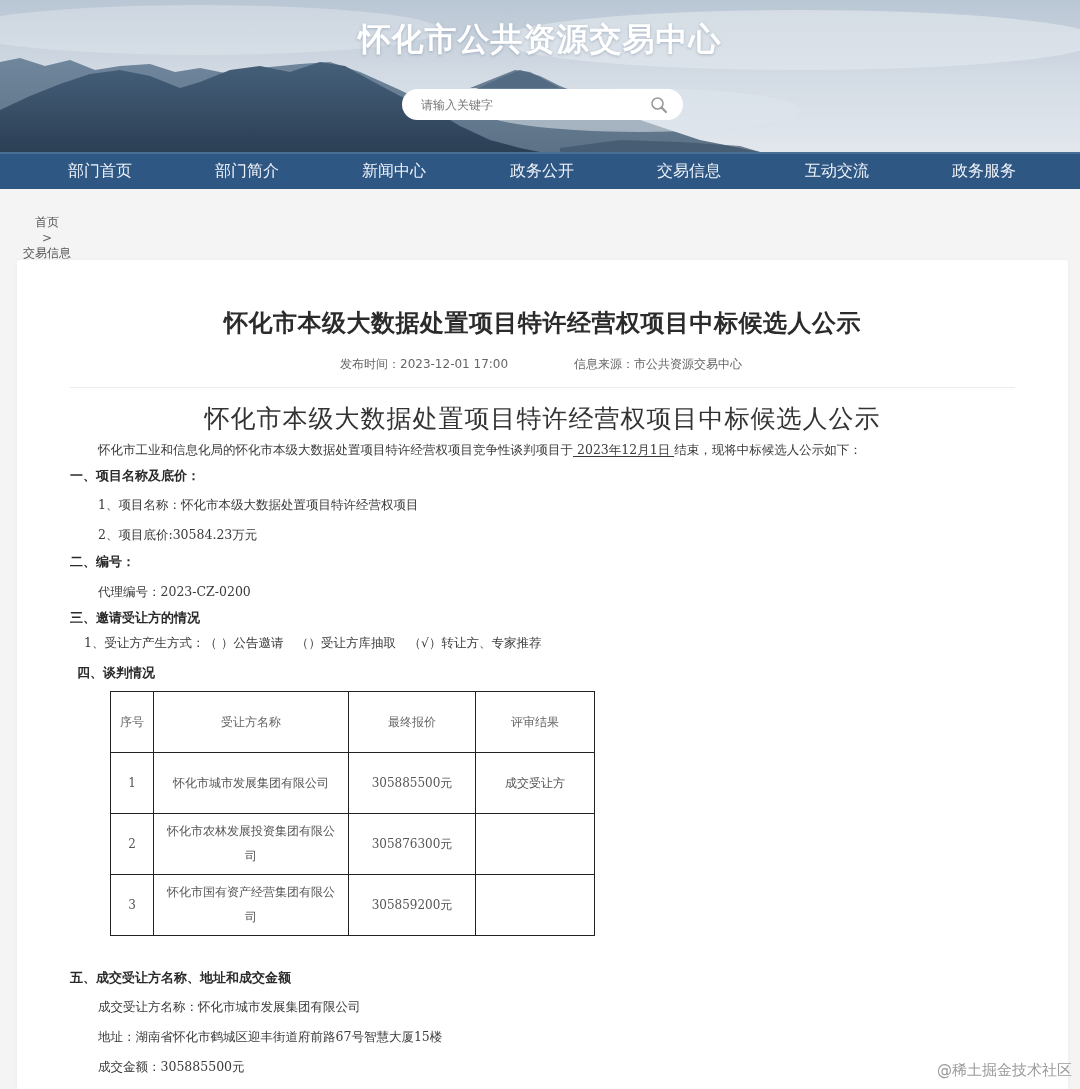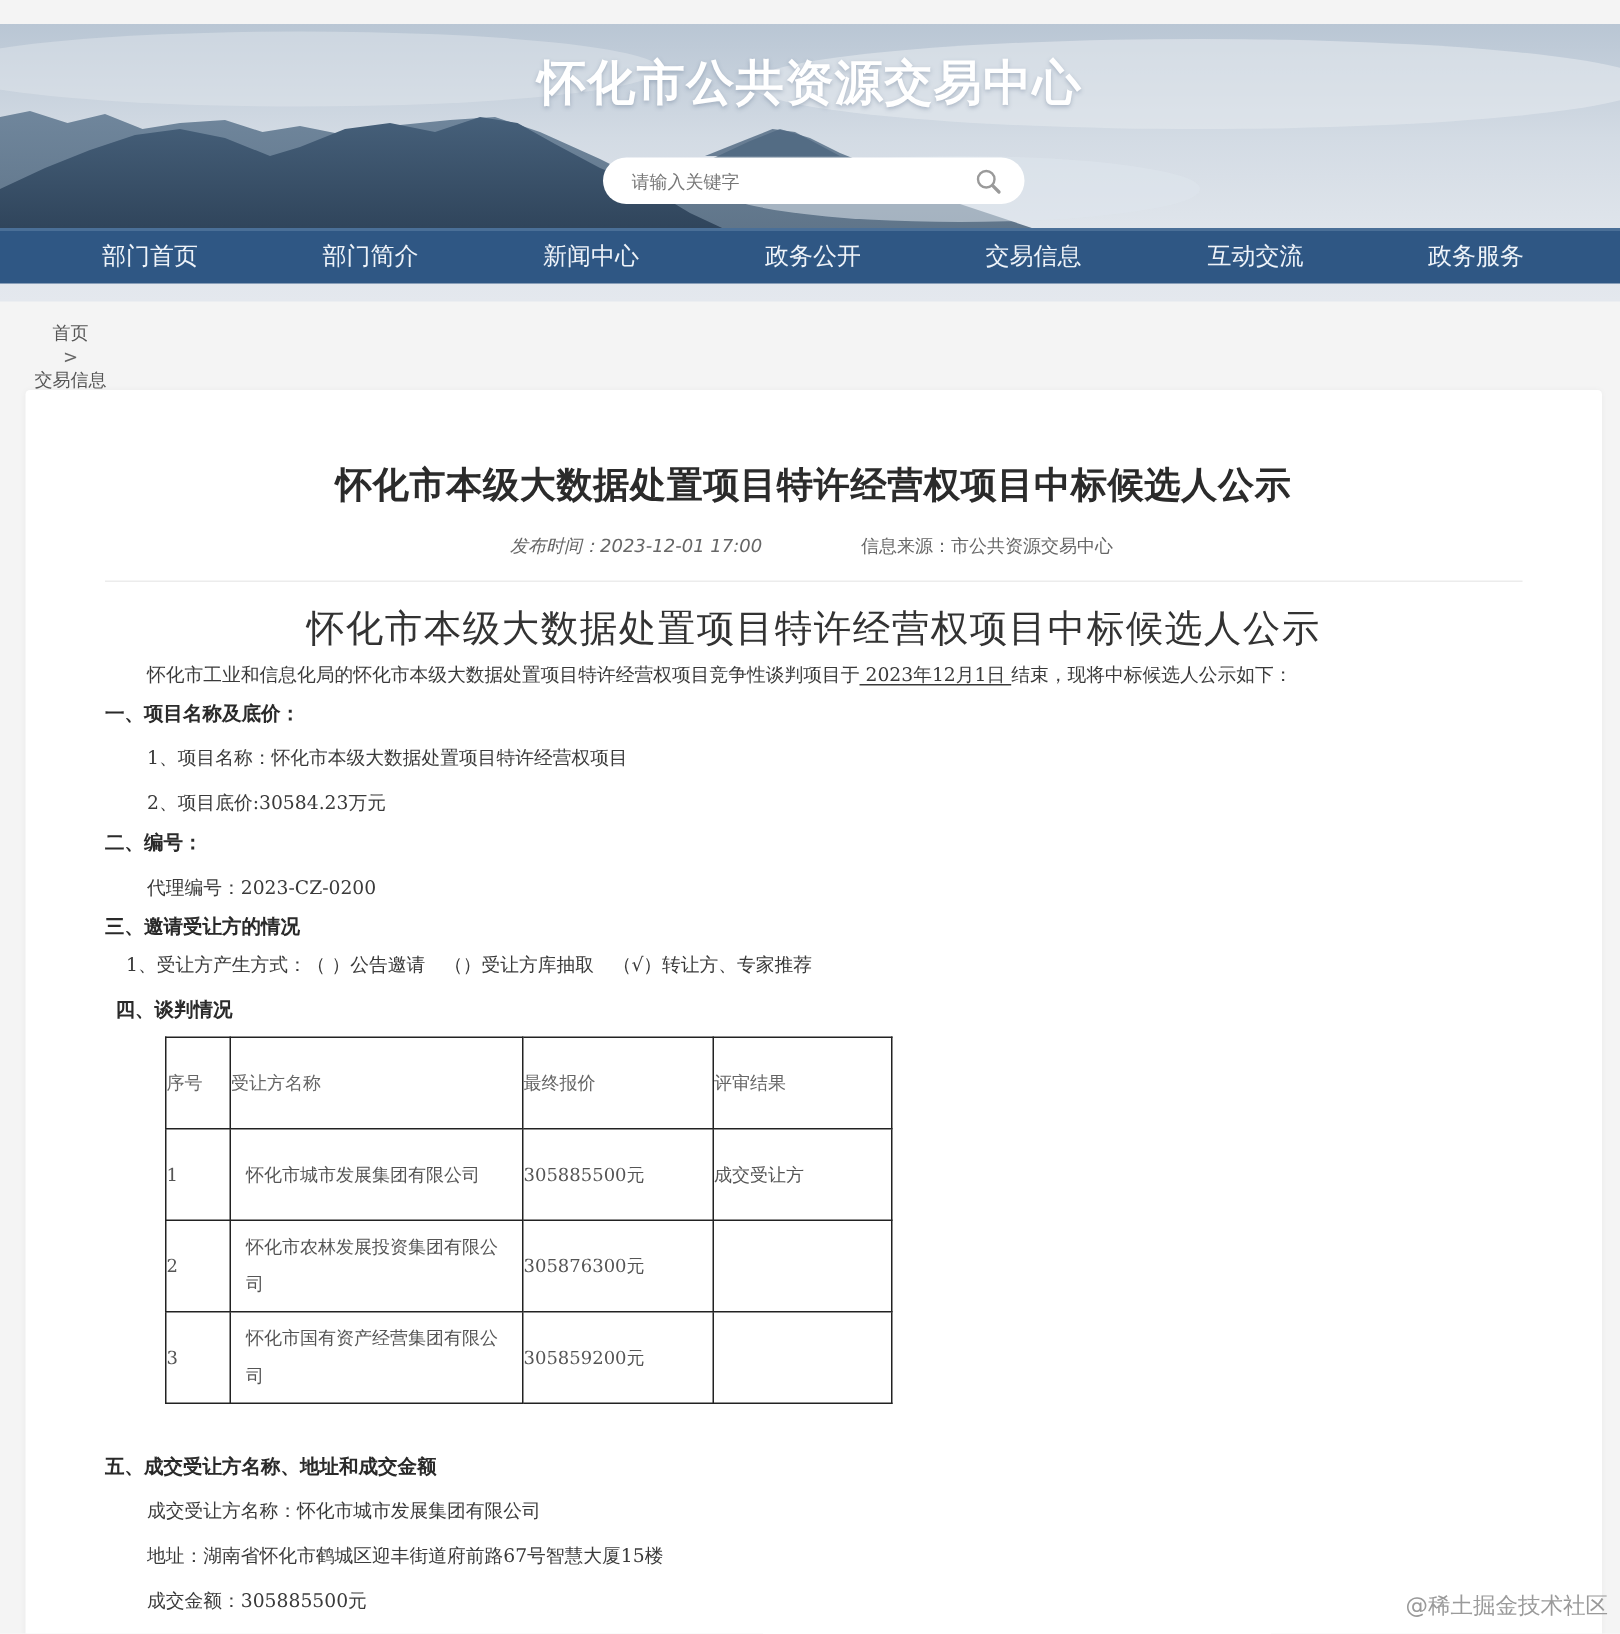--- a/index.html
+++ b/index.html
@@ -1,21 +1,21 @@
 <!DOCTYPE html>
 <html><head>
 <meta charset="utf-8">
 <style>
   * { box-sizing: border-box; margin: 0; padding: 0; }
   html, body { width: 1080px; height: 1089px; overflow: hidden; background: #f4f4f4; }
   body { font-family: "DejaVu Sans", "Liberation Sans", sans-serif; color: #333; position: relative; }
 
   
   .banner {
-    position: absolute; left: 0; top: 16px; width: 1080px; height: 185px; overflow: hidden;
+    position: absolute; left: 0; top: 0; width: 1080px; height: 185px; overflow: hidden;
     background: linear-gradient(180deg, #c9d3de 0%, #d5dce5 40%, #dde3ea 70%, #e4e8ee 100%);
   }
   .banner svg.mountains { position: absolute; left: 0; top: 0; }
   .site-title {
     position: absolute; left: 0; right: 0; top: 18px; text-align: center;
     font-size: 32px; font-weight: bold; color: #ffffff; letter-spacing: 1px;
     text-shadow: 0 1px 3px rgba(80,100,130,0.35);
   }
   .search-box {
     position: absolute; left: 402px; top: 89px; width: 281px; height: 31px;
@@ -56,21 +56,21 @@
     background: #ffffff; border-radius: 3px;
     box-shadow: 0 0 4px rgba(0,0,0,0.04);
   }
   .article-title {
     position: absolute; left: 0; right: 0; top: 47px; text-align: center;
     font-size: 24px; font-weight: bold; color: #2b2b2b; letter-spacing: 0.5px;
   }
   .meta {
     position: absolute; top: 96px; font-size: 12px; color: #666; white-space: nowrap;
   }
-  .meta.time { left: 323px; font-style: italic; }
+  .meta.time { left: 323px; }
   .meta.source { left: 557px; }
   .divider {
     position: absolute; left: 53px; top: 127px; width: 945px; height: 1px; background: #ececec;
   }
 
   
   .doc { font-family: "DejaVu Serif", "Liberation Serif", serif; color: #3a3a3a; }
   .doc-title {
     position: absolute; left: 0; right: 0; top: 142px; text-align: center;
     font-size: 25px; color: #333; letter-spacing: 1px; font-weight: normal;
@@ -78,21 +78,21 @@
   .p { position: absolute; font-size: 12.5px; white-space: nowrap; }
   .h { position: absolute; font-size: 13px; font-weight: bold; white-space: nowrap; color: #2a2a2a; }
   .u { text-decoration: underline; text-underline-offset: 2px; }
 
   
   .bid-table {
     position: absolute; left: 93px; top: 431px; border-collapse: collapse;
     font-family: "DejaVu Serif", "Liberation Serif", serif; font-size: 12px; color: #555;
   }
   .bid-table th, .bid-table td {
-    border: 1.5px solid #222; text-align: left; vertical-align: middle;
+    border: 1.5px solid #222; text-align: center; vertical-align: middle;
     font-weight: normal; line-height: 25px;
   }
   .bid-table th { height: 61px; color: #666; }
   .bid-table td { height: 61px; }
   .c1 { width: 43px; } .c2 { width: 195px; } .c3 { width: 127px; } .c4 { width: 119px; }
   .name-cell { padding: 0 10px; }
 
   .watermark {
     position: absolute; right: 8px; top: 1061px; font-size: 15px; color: #9a9a9a;
     font-family: "DejaVu Sans", sans-serif;

